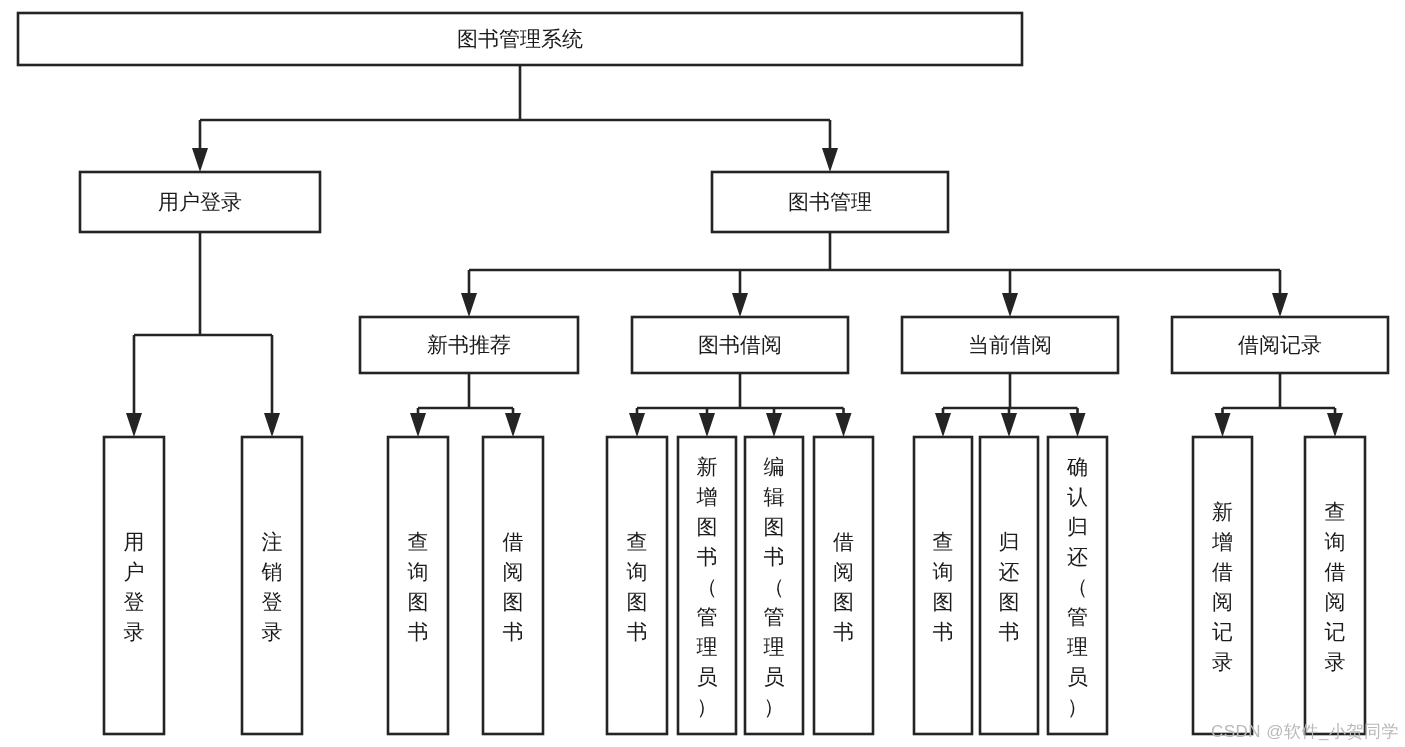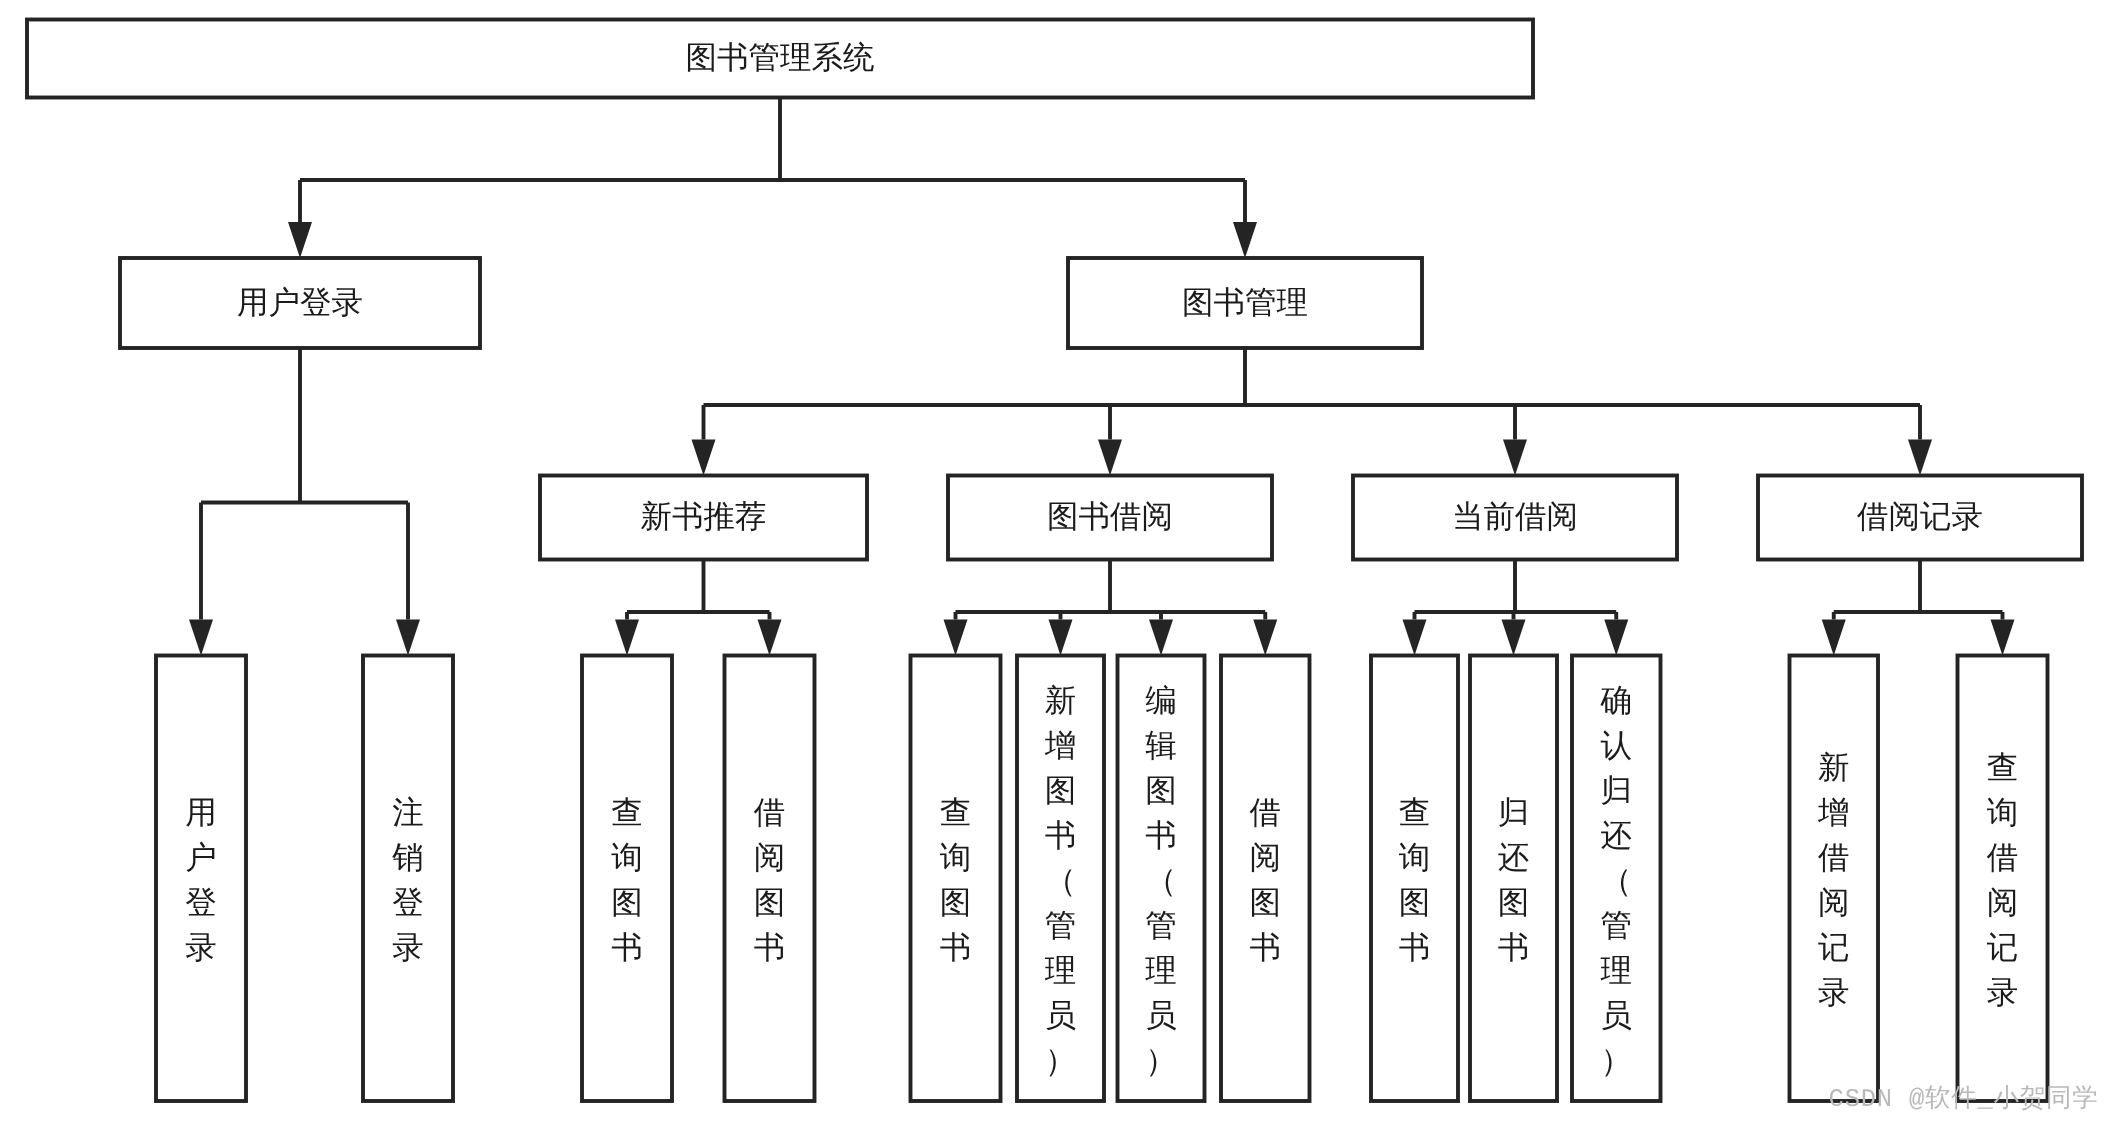--- a/index.html
+++ b/index.html
@@ -52,21 +52,21 @@
   .node-label-v {
     fill: #1b1b1b;
     font-family: "Liberation Sans", "DejaVu Sans", sans-serif;
     font-size: 21px;
     text-anchor: middle;
   }
   .watermark-text {
     position: absolute;
     right: 6px;
     bottom: 4px;
-    font-family: Liberation Mono, monospace;
+    font-family: Liberation Sans, sans-serif;
     font-size: 17px;
     color: #b9b9b9;
     white-space: nowrap;
     letter-spacing: 0.5px;
     pointer-events: none;
   }
 </style>
 </head>
 <body>
 

